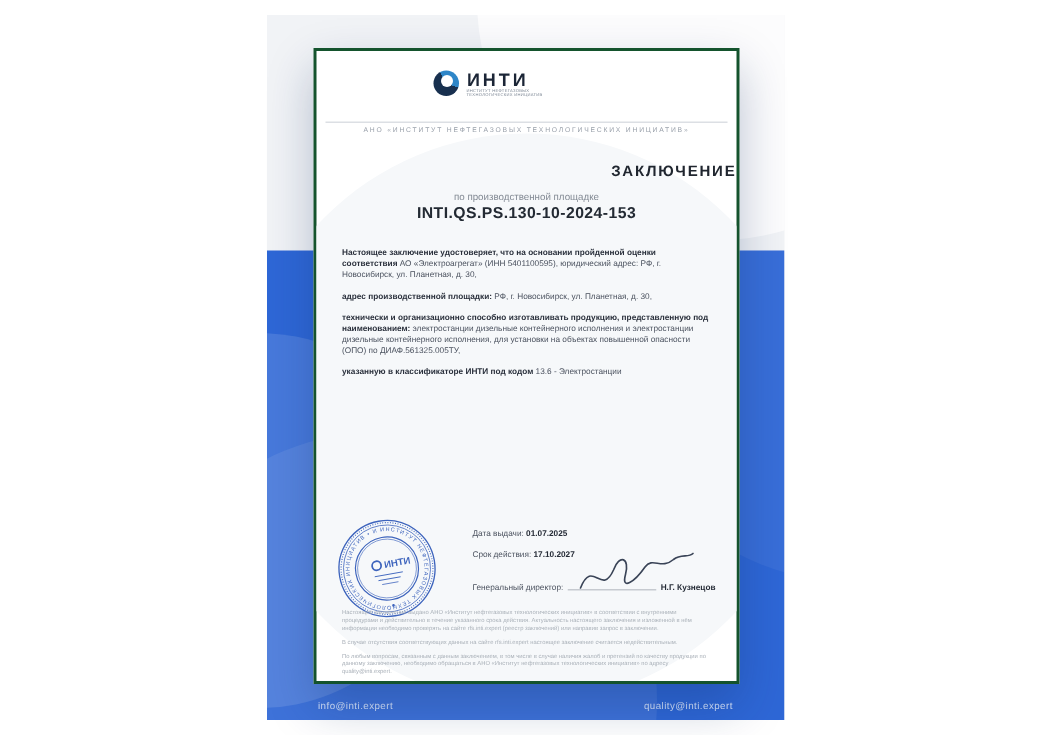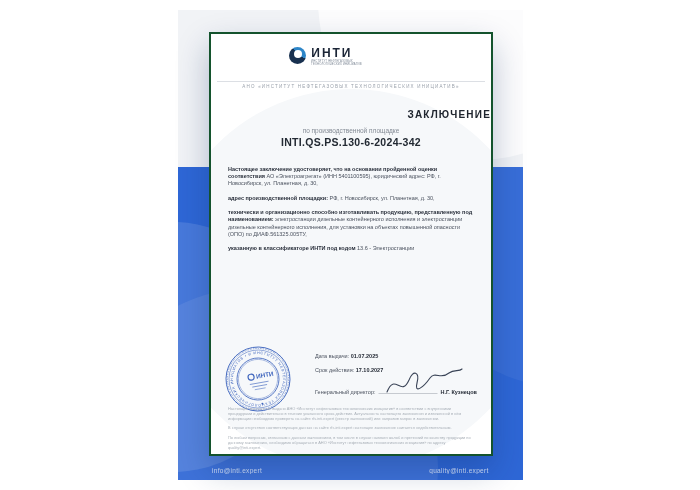--- a/index.html
+++ b/index.html
@@ -90,21 +90,21 @@
         <div>ТЕХНОЛОГИЧЕСКИХ ИНИЦИАТИВ</div>
       </div>
     </div>
   </div>
 
   <div class="org-rule"></div>
   <div class="org-text">АНО «ИНСТИТУТ НЕФТЕГАЗОВЫХ ТЕХНОЛОГИЧЕСКИХ ИНИЦИАТИВ»</div>
 
   <div class="title-main">ЗАКЛЮЧЕНИЕ</div>
   <div class="title-sub">по производственной площадке</div>
-  <div class="title-code">INTI.QS.PS.130-6-2024-342</div>
+  <div class="title-code">INTI.QS.PS.130-10-2024-153</div>
 
   <div class="body-wrap">
     <div class="shrink">
       <p><b>Настоящее заключение удостоверяет, что на основании пройденной оценки соответствия</b><span> АО «Электроагрегат» (ИНН 5401100595), юридический адрес: РФ, г. Новосибирск, ул. Планетная, д. 30,</span></p>
       <p><b>адрес производственной площадки:</b><span> РФ, г. Новосибирск, ул. Планетная, д. 30,</span></p>
       <p><b>технически и организационно способно изготавливать продукцию, представленную под наименованием:</b><span> электростанции дизельные контейнерного исполнения и электростанции дизельные контейнерного исполнения, для установки на объектах повышенной опасности (ОПО) по ДИАФ.561325.005ТУ,</span></p>
       <p><b>указанную в классификаторе ИНТИ под кодом</b><span> 13.6 - Электростанции</span></p>
     </div>
   </div>
 

